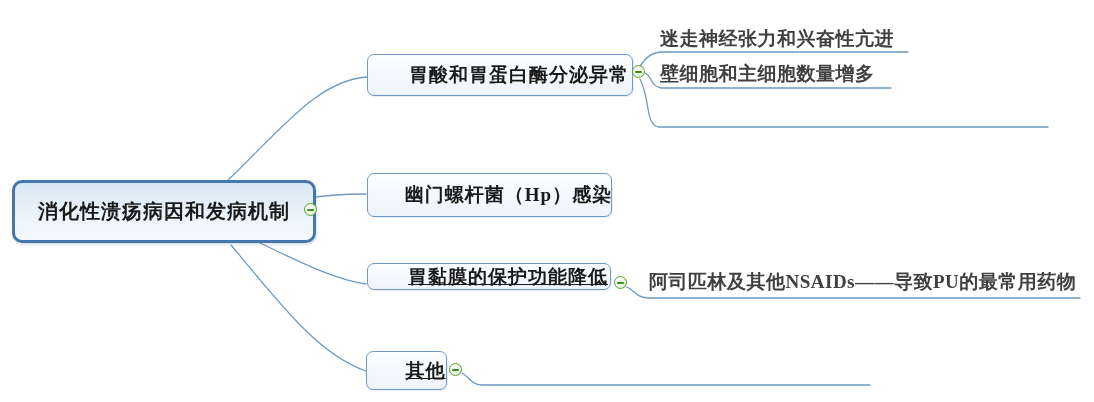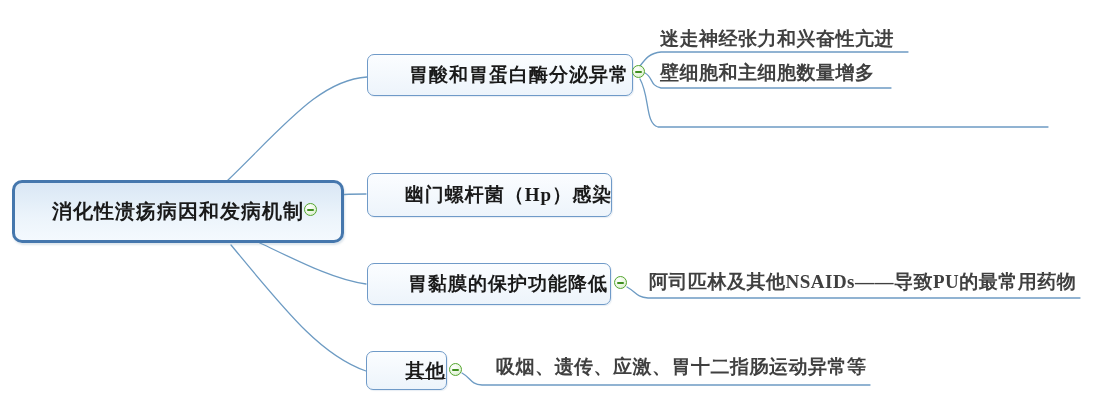--- a/index.html
+++ b/index.html
@@ -12,45 +12,45 @@
   svg.links{position:absolute;left:0;top:0;z-index:1;}
   svg.links path{fill:none;stroke:#6d9bc3;stroke-width:1.3;stroke-linecap:round;}
 
   .topic{
     position:absolute;z-index:2;
     display:flex;align-items:center;justify-content:center;
     box-sizing:border-box;
     color:#1a1a1a;font-weight:bold;white-space:nowrap;
   }
   .root-topic{
-    left:12px;top:180px;width:332px;height:63px;
+    left:12px;top:180px;width:304px;height:63px;
     border:3px solid #4577ad;border-radius:10px;
     background:linear-gradient(180deg,#d9e7f5 0%,#ecf4fb 60%,#f4f9fe 100%);
     font-size:20px;letter-spacing:1px;
     box-shadow:1px 2px 2px rgba(120,150,180,0.25);
   }
   .branch{
     border:1.5px solid #6f9ac8;border-radius:7px;
     background:linear-gradient(180deg,#fbfdff 0%,#edf4fb 100%);
     font-size:19px;letter-spacing:1px;
     box-shadow:1px 1px 1px rgba(140,170,200,0.2);
     padding-left:38px;
   }
   .b1{left:367px;top:54px;width:266px;height:42px;}
   .b2{left:367px;top:173px;width:245px;height:44px;}
-  .b3{left:367px;top:263px;width:244px;height:42px;}
+  .b3{left:367px;top:263px;width:244px;height:27px;text-decoration:underline;}
   .b4{left:366px;top:351px;width:81px;height:39px;text-decoration:underline;}
 
   .leaf{
     position:absolute;z-index:2;
     color:#404040;font-weight:bold;white-space:nowrap;
     font-size:19px;line-height:20px;letter-spacing:0.5px;
   }
   .s11{left:660px;top:29px;}
-  .s12{left:660px;top:64px;font-family:Liberation Mono, monospace;}
+  .s12{left:660px;top:64px;}
   .s13{left:663px;top:103px;}
   .s31{left:649px;top:272px;}
   .s41{left:496px;top:357px;}
 
   .collapse{
     position:absolute;z-index:3;
     width:13px;height:13px;border-radius:50%;
     border:1.5px solid #55a630;box-sizing:border-box;
     background:radial-gradient(circle at 35% 30%,#ffffff 0%,#eaf6e2 55%,#cde8bd 100%);
     display:flex;align-items:center;justify-content:center;
@@ -82,21 +82,20 @@
   <div class="topic root-topic">消化性溃疡病因和发病机制</div>
 
   <div class="topic branch b1">胃酸和胃蛋白酶分泌异常</div>
   <div class="topic branch b2">幽门螺杆菌（Hp）感染</div>
   <div class="topic branch b3">胃黏膜的保护功能降低</div>
   <div class="topic branch b4">其他</div>
 
   <div class="leaf s11">迷走神经张力和兴奋性亢进</div>
   <div class="leaf s12">壁细胞和主细胞数量增多</div>
   <div class="leaf s31">阿司匹林及其他NSAIDs——导致PU的最常用药物</div>
-  <div class="leaf s41">吸烟、遗传、应激、胃十二指肠运动异常等</div>
 
   <div class="collapse c-root">
       <span class="bar"></span>
     </div>
   <div class="collapse c-b1">
       <span class="bar"></span>
     </div>
   <div class="collapse c-b3">
       <span class="bar"></span>
     </div>

